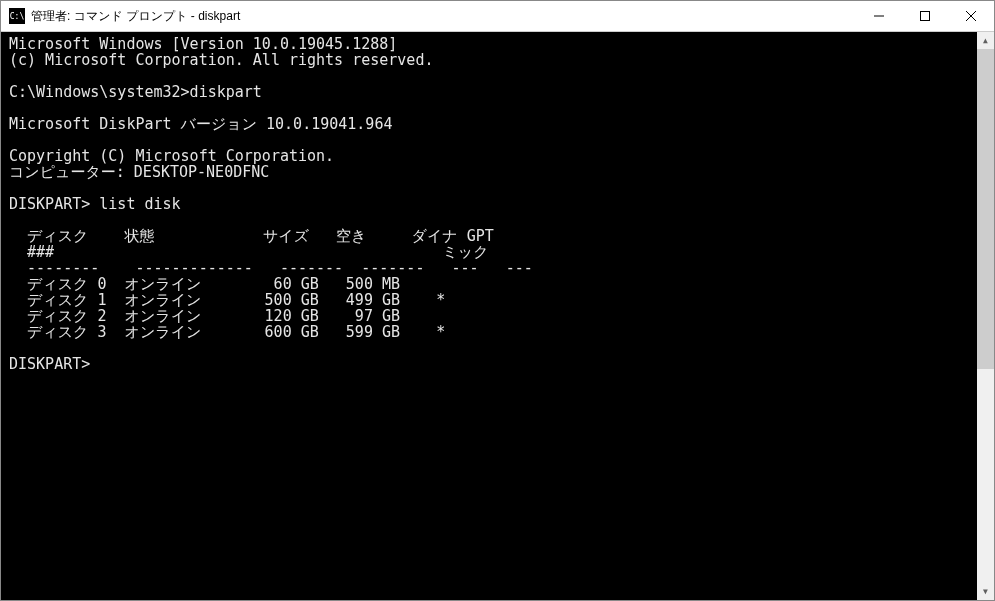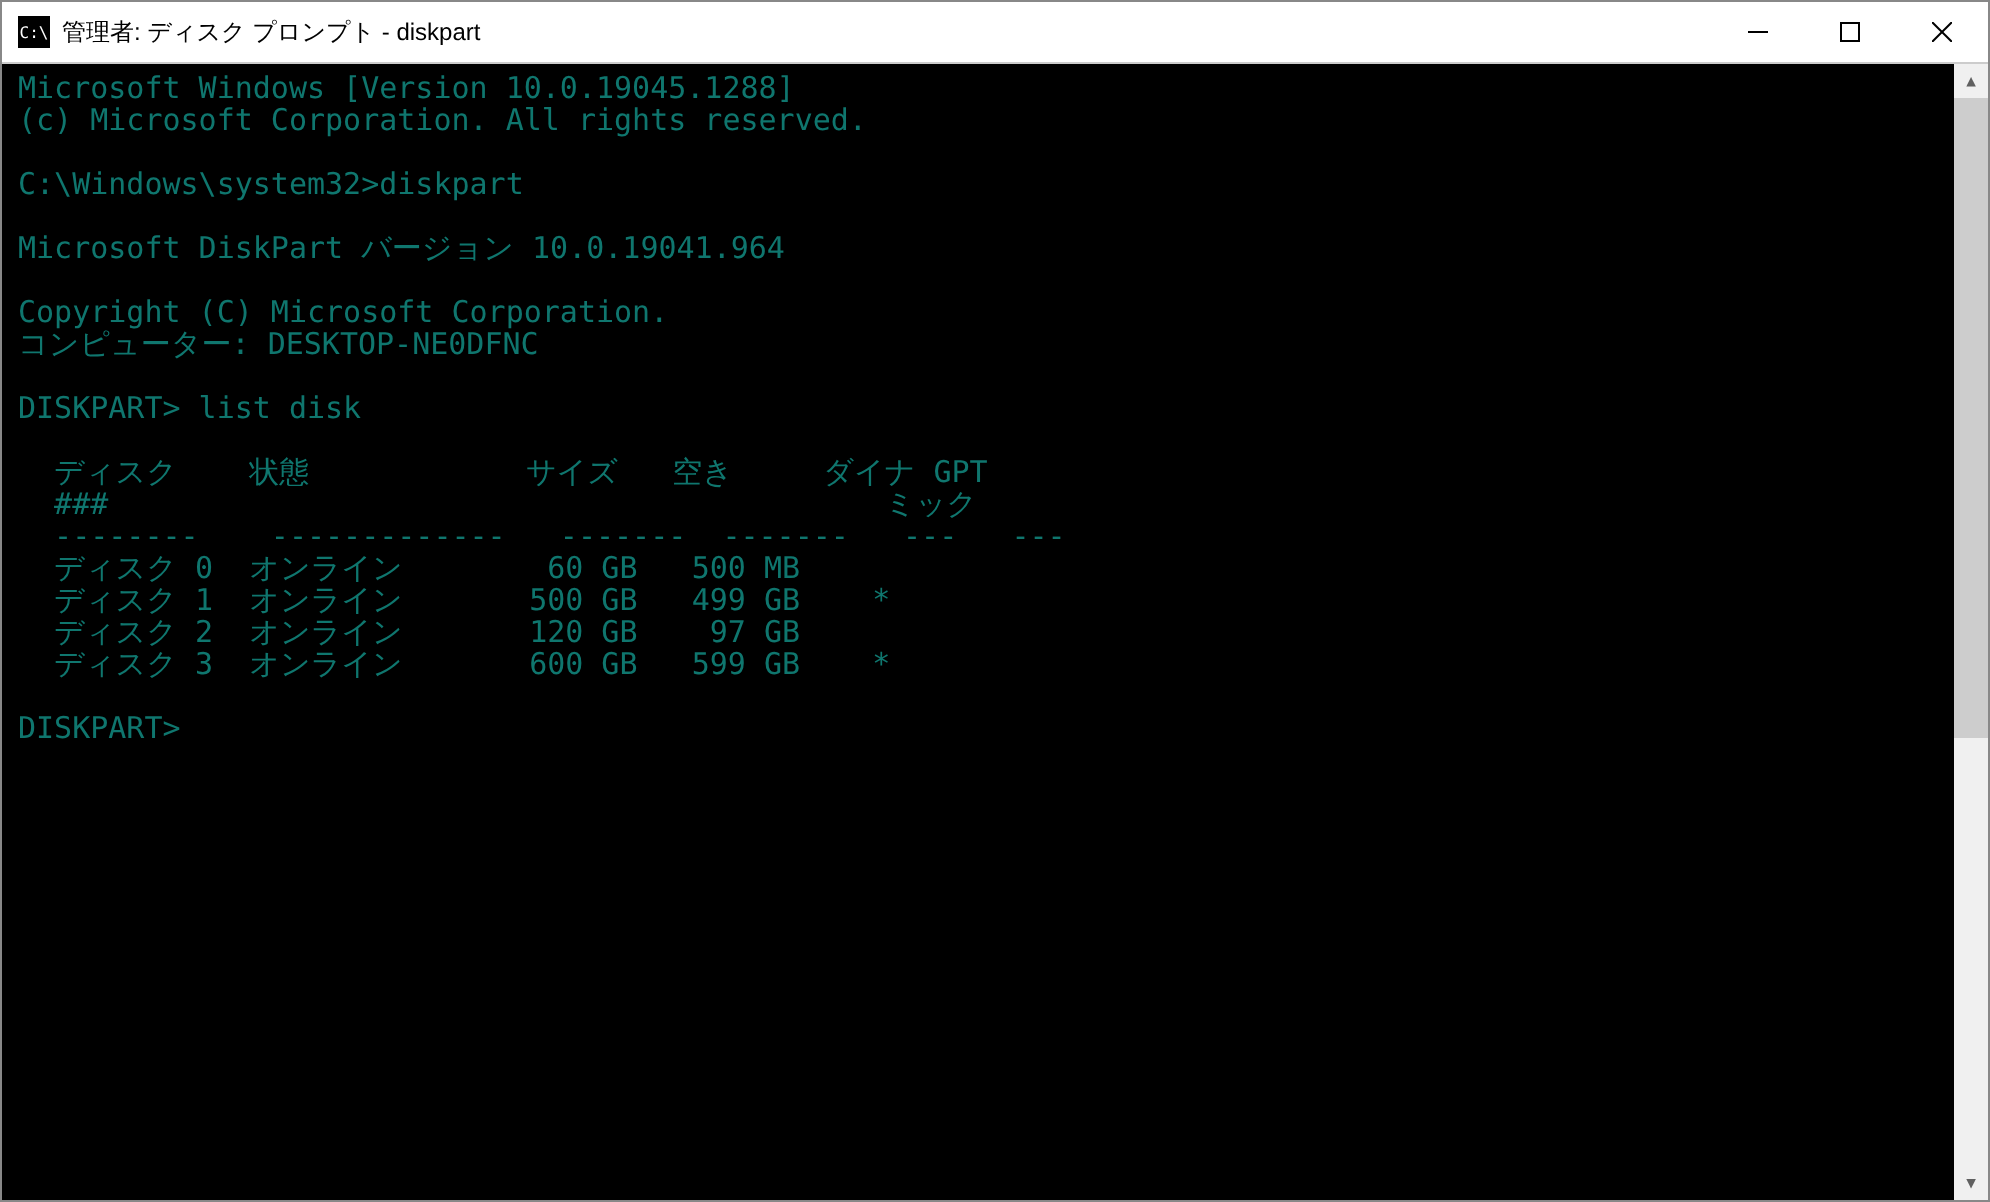--- a/index.html
+++ b/index.html
@@ -62,21 +62,21 @@
     }
     .terminal-wrap {
       flex: 1;
       display: flex;
       background: #000;
       border-top: 1px solid #ccc;
     }
     .terminal {
       flex: 1;
       background: #000;
-      color: #0f766e;
+      color: #e5e5e5;
       padding: 4px 8px;
       font-size: 15px;
       line-height: 16px;
       white-space: pre;
       font-family: "MS Gothic", "Consolas", monospace;
       overflow: hidden;
     }
     .scrollbar {
       width: 17px;
       background: #f0f0f0;
@@ -106,21 +106,21 @@
       height: 60%;
       background: #cdcdcd;
     }
   </style>
 </head>
 <body>
 
 <div class="window">
   <div class="titlebar">
     <div class="titlebar-icon">C:\</div>
-    <div class="titlebar-text">管理者: ディスク プロンプト - diskpart</div>
+    <div class="titlebar-text">管理者: コマンド プロンプト - diskpart</div>
     <div class="titlebar-controls">
       <div class="titlebar-btn">
         <svg width="10" height="10" viewBox="0 0 10 10">
             <line x1="0" y1="5" x2="10" y2="5" stroke="#000" stroke-width="1"></line>
           </svg>
       </div>
       <div class="titlebar-btn">
         <svg width="10" height="10" viewBox="0 0 10 10">
             <rect x="0.5" y="0.5" width="9" height="9" fill="none" stroke="#000" stroke-width="1"></rect>
           </svg>

